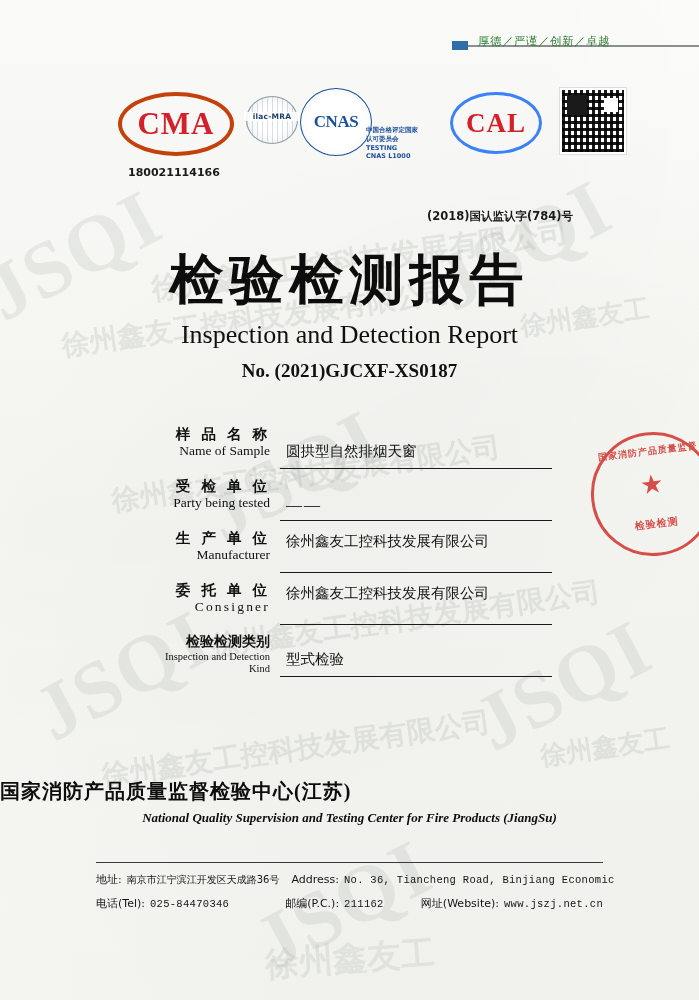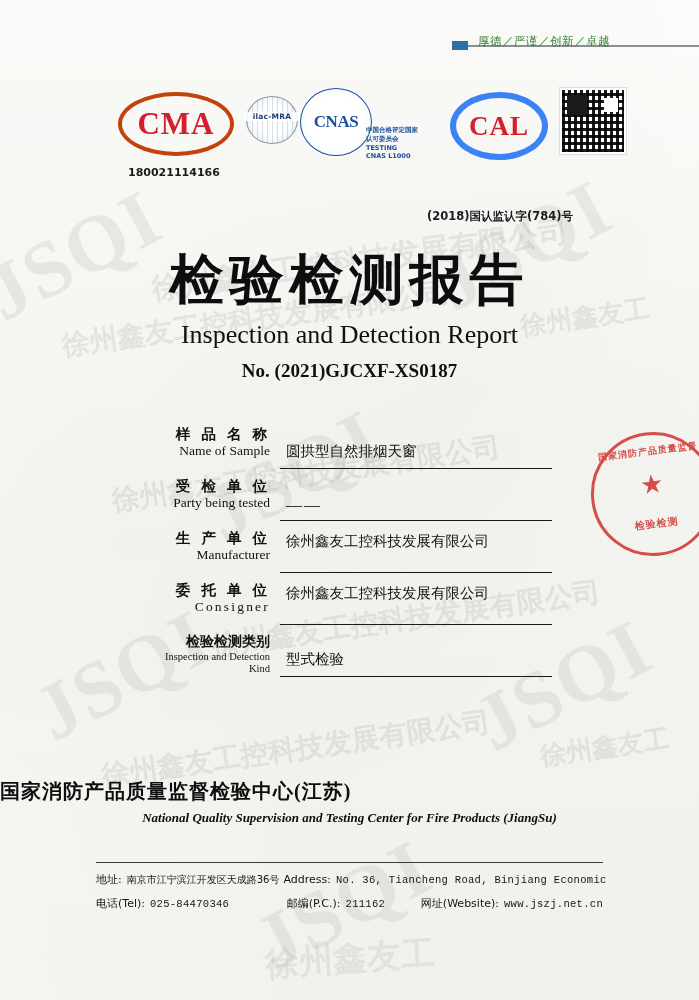--- a/index.html
+++ b/index.html
@@ -166,21 +166,21 @@
     line-height: 1.35;
     color: #1b4f9c;
     font-weight: bold;
     margin-top: 34px;
   }
 
   
   .cal {
     left: 450px; top: 4px;
     width: 86px; height: 56px;
-    border: 6px solid #3b82f6;
+    border: 3px solid #3b82f6;
     border-radius: 50%/50%;
     display: flex; align-items: center; justify-content: center;
     color: #d4202a;
     font-family: "Liberation Serif", serif;
     font-weight: bold;
     font-size: 27px;
     letter-spacing: 1px;
   }
   .cal-no {
     position: absolute;
@@ -385,21 +385,21 @@
     left: 96px; right: 96px;
     top: 872px;
     font-family: "Liberation Serif", serif;
     font-size: 11.5px;
     color: #141414;
   }
   .f-row {
     display: flex;
     align-items: baseline;
     margin-bottom: 9px;
-    gap: 4px;
+    gap: 12px;
   }
   .f-key {
     font-family: "DejaVu Sans", sans-serif;
     font-size: 11px;
     white-space: nowrap;
   }
   .f-val {
     font-family: "DejaVu Sans", sans-serif;
     font-size: 10px;
     white-space: nowrap;

